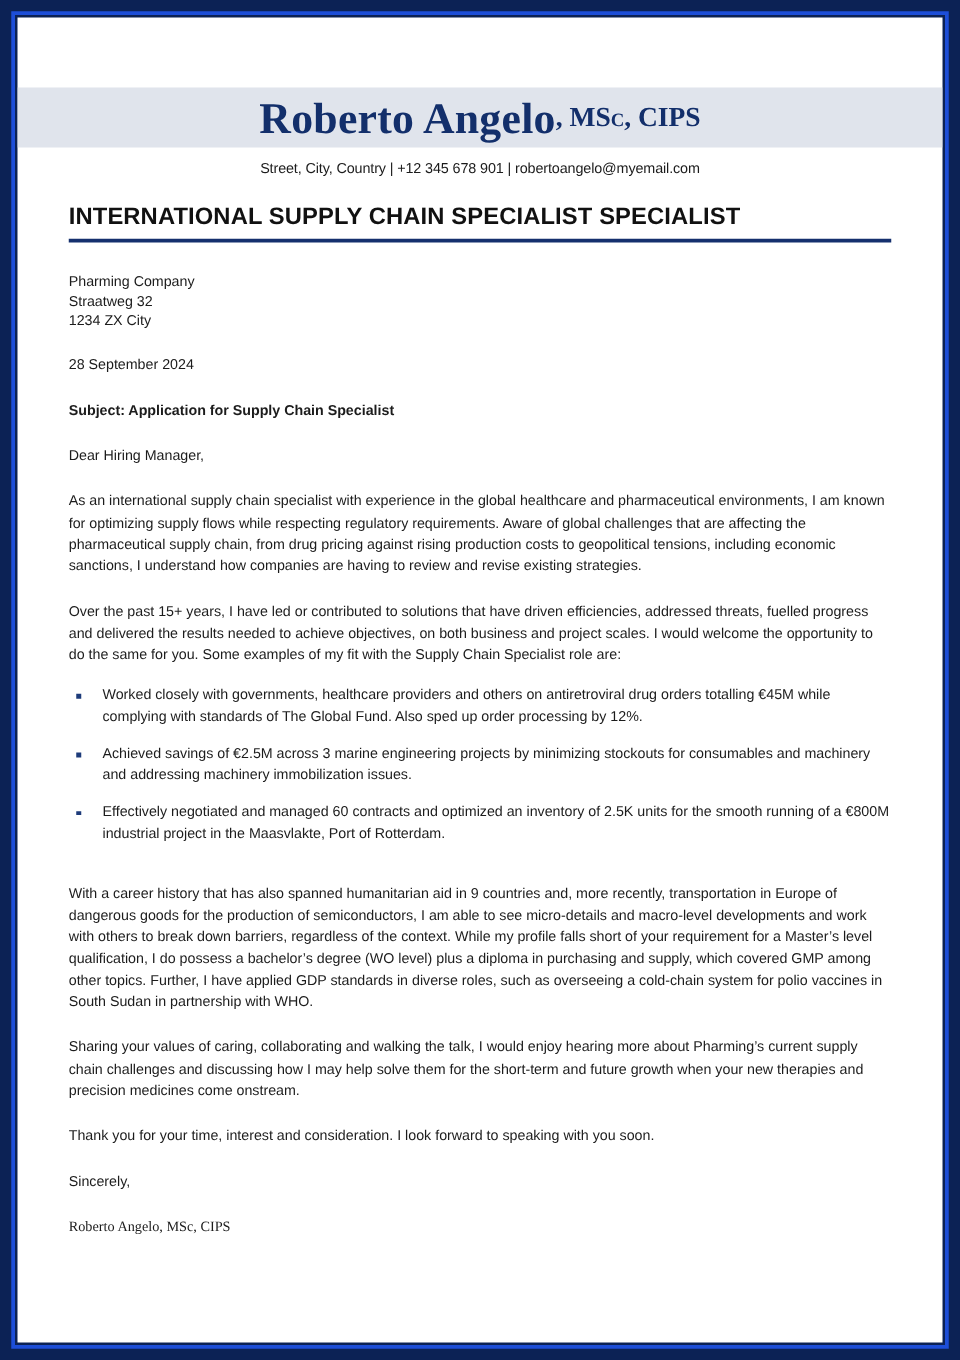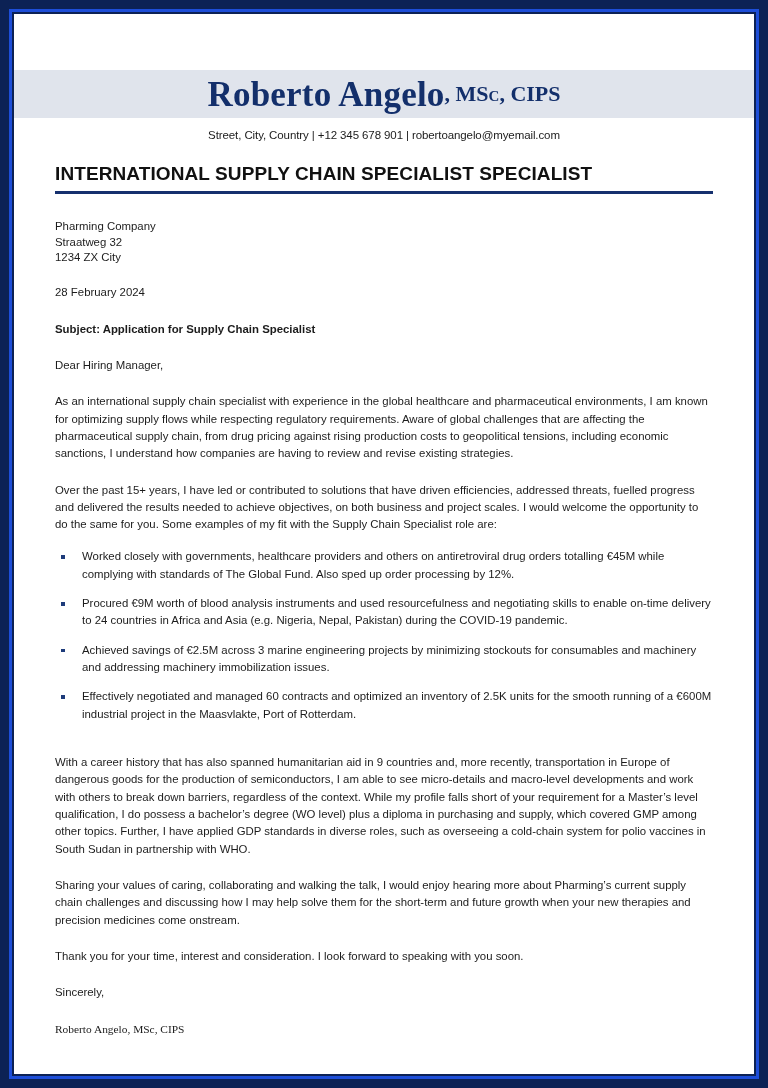--- a/index.html
+++ b/index.html
@@ -152,35 +152,34 @@
       </div>
 
       <div class="body-wrap">
 
         <div class="addr-block">
           <div class="addr-line">Pharming Company</div>
           <div class="addr-line">Straatweg 32</div>
           <div class="addr-line">1234 ZX City</div>
         </div>
 
-        <div class="date-line">28 February 2024</div>
+        <div class="date-line">28 September 2024</div>
 
         <div class="subject-line">Subject: Application for Supply Chain Specialist</div>
 
         <div class="salutation">Dear Hiring Manager,</div>
 
         <p class="para">As an international supply chain specialist with experience in the global healthcare and pharmaceutical environments, I am known for optimizing supply flows while respecting regulatory requirements. Aware of global challenges that are affecting the pharmaceutical supply chain, from drug pricing against rising production costs to geopolitical tensions, including economic sanctions, I understand how companies are having to review and revise existing strategies.</p>
 
         <p class="para">Over the past 15+ years, I have led or contributed to solutions that have driven efficiencies, addressed threats, fuelled progress and delivered the results needed to achieve objectives, on both business and project scales. I would welcome the opportunity to do the same for you.  Some examples of my fit with the Supply Chain Specialist role are:</p>
 
         <ul class="bullets">
           <li>Worked closely with governments, healthcare providers and others on antiretroviral drug orders totalling €45M while complying with standards of The Global Fund. Also sped up order processing by 12%.</li>
-          <li>Procured €9M worth of blood analysis instruments and used resourcefulness and negotiating skills to enable on-time delivery to 24 countries in Africa and Asia (e.g. Nigeria, Nepal, Pakistan) during the COVID-19 pandemic.</li>
           <li>Achieved savings of €2.5M across 3 marine engineering projects by minimizing stockouts for consumables and machinery and addressing machinery immobilization issues.</li>
-          <li>Effectively negotiated and managed 60 contracts and optimized an inventory of 2.5K units for the smooth running of a €600M industrial project in the Maasvlakte, Port of Rotterdam.</li>
+          <li>Effectively negotiated and managed 60 contracts and optimized an inventory of 2.5K units for the smooth running of a €800M industrial project in the Maasvlakte, Port of Rotterdam.</li>
         </ul>
 
         <p class="para">With a career history that has also spanned humanitarian aid in 9 countries and, more recently, transportation in Europe of dangerous goods for the production of semiconductors, I am able to see micro-details and macro-level developments and work with others to break down barriers, regardless of the context. While my profile falls short of your requirement for a Master’s level qualification, I do possess a bachelor’s degree (WO level) plus a diploma in purchasing and supply, which covered GMP among other topics. Further, I have applied GDP standards in diverse roles, such as overseeing a cold-chain system for polio vaccines in South Sudan in partnership with WHO.</p>
 
         <p class="para">Sharing your values of caring, collaborating and walking the talk, I would enjoy hearing more about Pharming’s current supply chain challenges and discussing how I may help solve them for the short-term and future growth when your new therapies and precision medicines come onstream.</p>
 
         <p class="para">Thank you for your time, interest and consideration. I look forward to speaking with you soon.</p>
 
         <div class="closing-line">Sincerely,</div>
 

